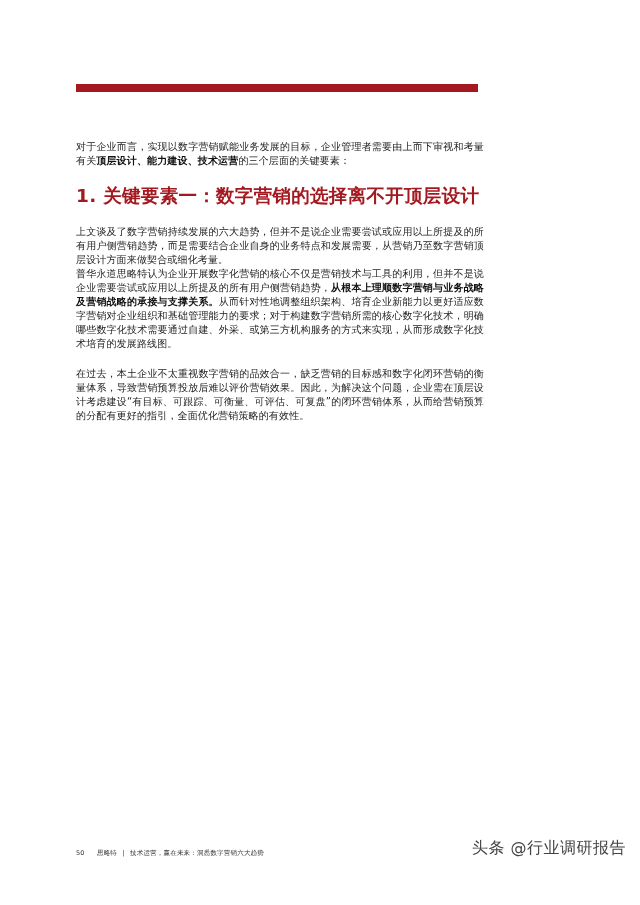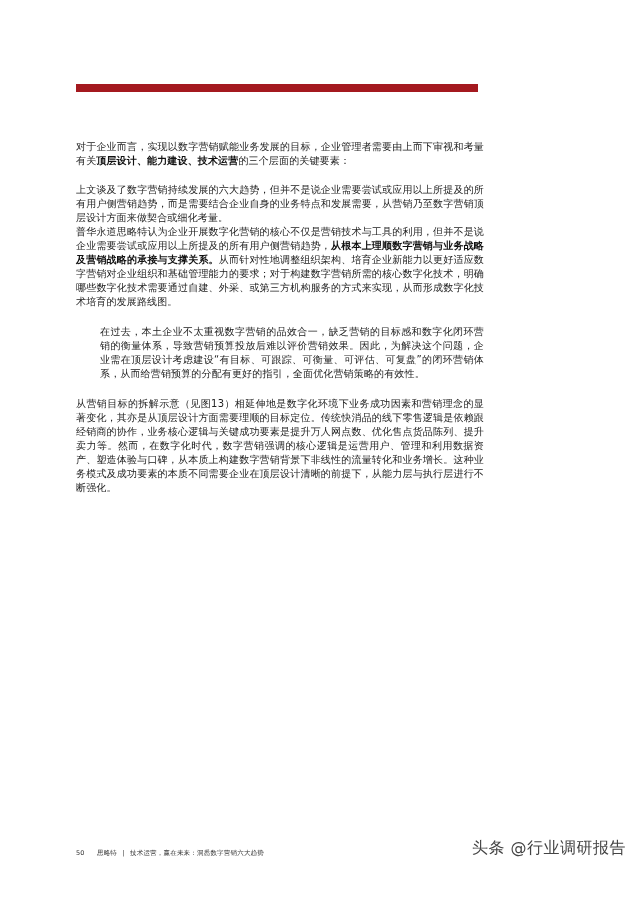--- a/index.html
+++ b/index.html
@@ -38,21 +38,21 @@
     .heading {
       font-size: 18.5px;
       font-weight: bold;
       color: #a4191f;
       margin: 0 0 16px 0;
       line-height: 26px;
       letter-spacing: 0.3px;
     }
     .p1 { }
     .p2 { margin-bottom: 16px; }
-    .p3 { margin-bottom: 16px; margin-left: 24px; }
+    .p3 { margin-bottom: 16px; }
     .footer {
       position: absolute;
       left: 76px;
       top: 849px;
       font-size: 6.5px;
       color: #333;
       letter-spacing: 0.2px;
     }
     .footer .page-num { margin-right: 10px; }
     .footer .sep { margin: 0 3px; }
@@ -66,28 +66,28 @@
     }
   </style>
 </head>
 <body>
 
 <div class="top-bar"></div>
 
 <div class="content">
   <p class="para intro"><span>对于企业而言，实现以数字营销赋能业务发展的目标，企业管理者需要由上而下审视和考量有关</span><b>顶层设计、能力建设、技术运营</b><span>的三个层面的关键要素：</span></p>
 
+  <h1 class="heading">1. 关键要素一：数字营销的选择离不开顶层设计</h1>
 
   <p class="para p1">上文谈及了数字营销持续发展的六大趋势，但并不是说企业需要尝试或应用以上所提及的所有用户侧营销趋势，而是需要结合企业自身的业务特点和发展需要，从营销乃至数字营销顶层设计方面来做契合或细化考量。</p>
 
   <p class="para p2"><span>普华永道思略特认为企业开展数字化营销的核心不仅是营销技术与工具的利用，但并不是说企业需要尝试或应用以上所提及的所有用户侧营销趋势，</span><b>从根本上理顺数字营销与业务战略及营销战略的承接与支撑关系。</b><span>从而针对性地调整组织架构、培育企业新能力以更好适应数字营销对企业组织和基础管理能力的要求；对于构建数字营销所需的核心数字化技术，明确哪些数字化技术需要通过自建、外采、或第三方机构服务的方式来实现，从而形成数字化技术培育的发展路线图。</span></p>
 
   <p class="para p3">在过去，本土企业不太重视数字营销的品效合一，缺乏营销的目标感和数字化闭环营销的衡量体系，导致营销预算投放后难以评价营销效果。因此，为解决这个问题，企业需在顶层设计考虑建设“有目标、可跟踪、可衡量、可评估、可复盘”的闭环营销体系，从而给营销预算的分配有更好的指引，全面优化营销策略的有效性。</p>
 
-  <p class="para p4">从营销目标的拆解示意（见图13）相延伸地是数字化环境下业务成功因素和营销理念的显著变化，其亦是从顶层设计方面需要理顺的目标定位。传统快消品的线下零售逻辑是依赖跟经销商的协作，业务核心逻辑与关键成功要素是提升万人网点数、优化售点货品陈列、提升卖力等。然而，在数字化时代，数字营销强调的核心逻辑是运营用户、管理和利用数据资产、塑造体验与口碑，从本质上构建数字营销背景下非线性的流量转化和业务增长。这种业务模式及成功要素的本质不同需要企业在顶层设计清晰的前提下，从能力层与执行层进行不断强化。</p>
 </div>
 
 <div class="footer">
   <span class="page-num">50</span>
   <span>思略特</span>
   <span class="sep">|</span>
   <span>技术运营，赢在未来：洞悉数字营销六大趋势</span>
 </div>
 
 <div class="watermark">头条 @行业调研报告</div>

